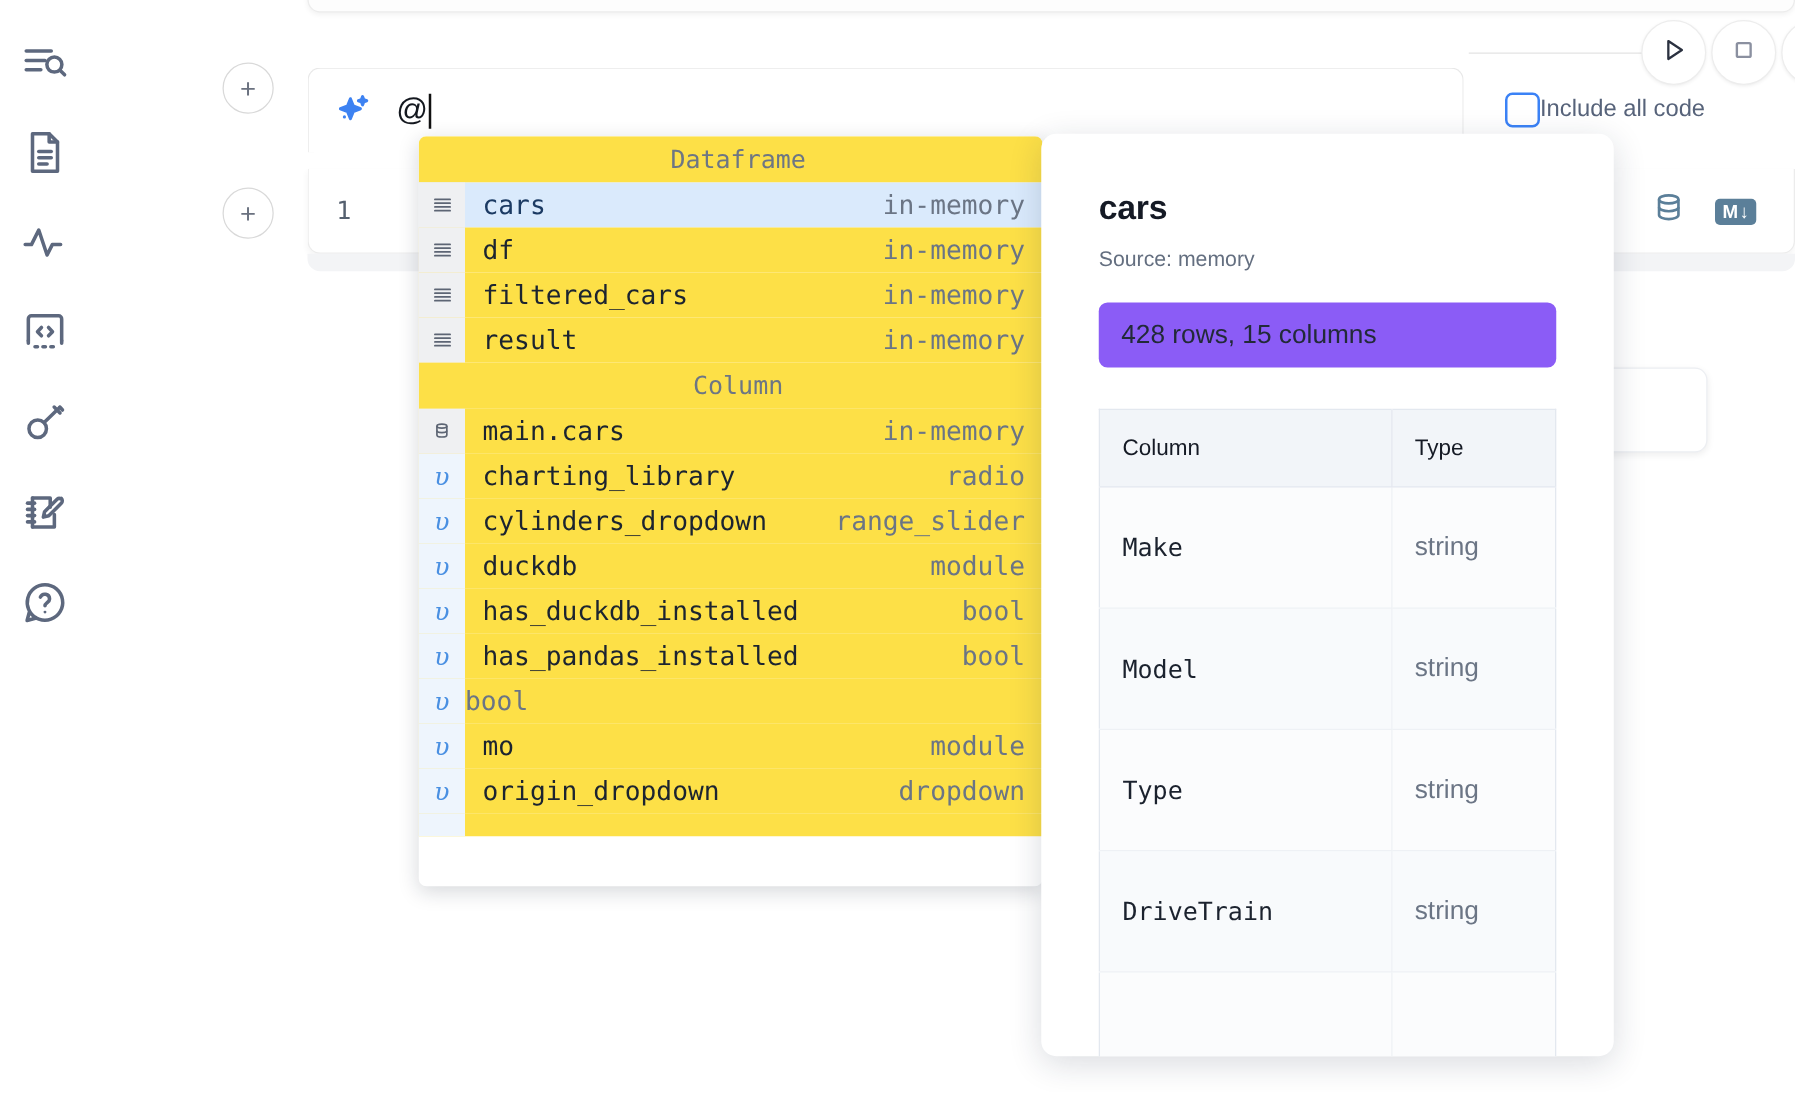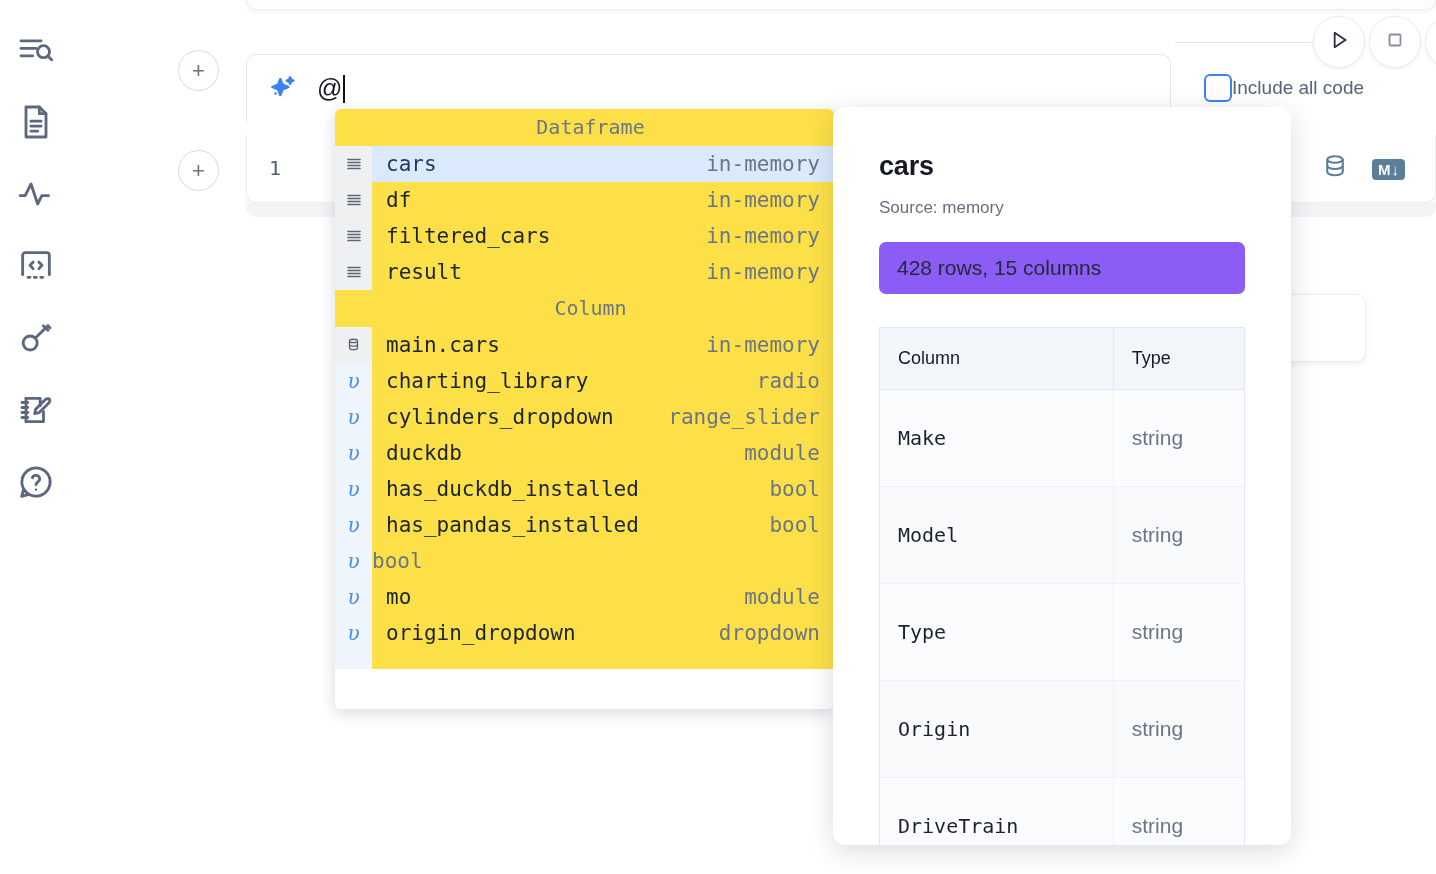--- a/index.html
+++ b/index.html
@@ -469,24 +469,20 @@
         </tr>
         <tr>
           <td class="col">Model</td>
           <td class="typ">string</td>
         </tr>
         <tr>
           <td class="col">Type</td>
           <td class="typ">string</td>
         </tr>
         <tr>
-          <td class="col">Origin</td>
-          <td class="typ">string</td>
-        </tr>
-        <tr>
           <td class="col">DriveTrain</td>
           <td class="typ">string</td>
         </tr>
         <tr>
           <td class="col">&nbsp;</td>
           <td class="typ">&nbsp;</td>
         </tr>
       </tbody>
     </table>
   </div>

